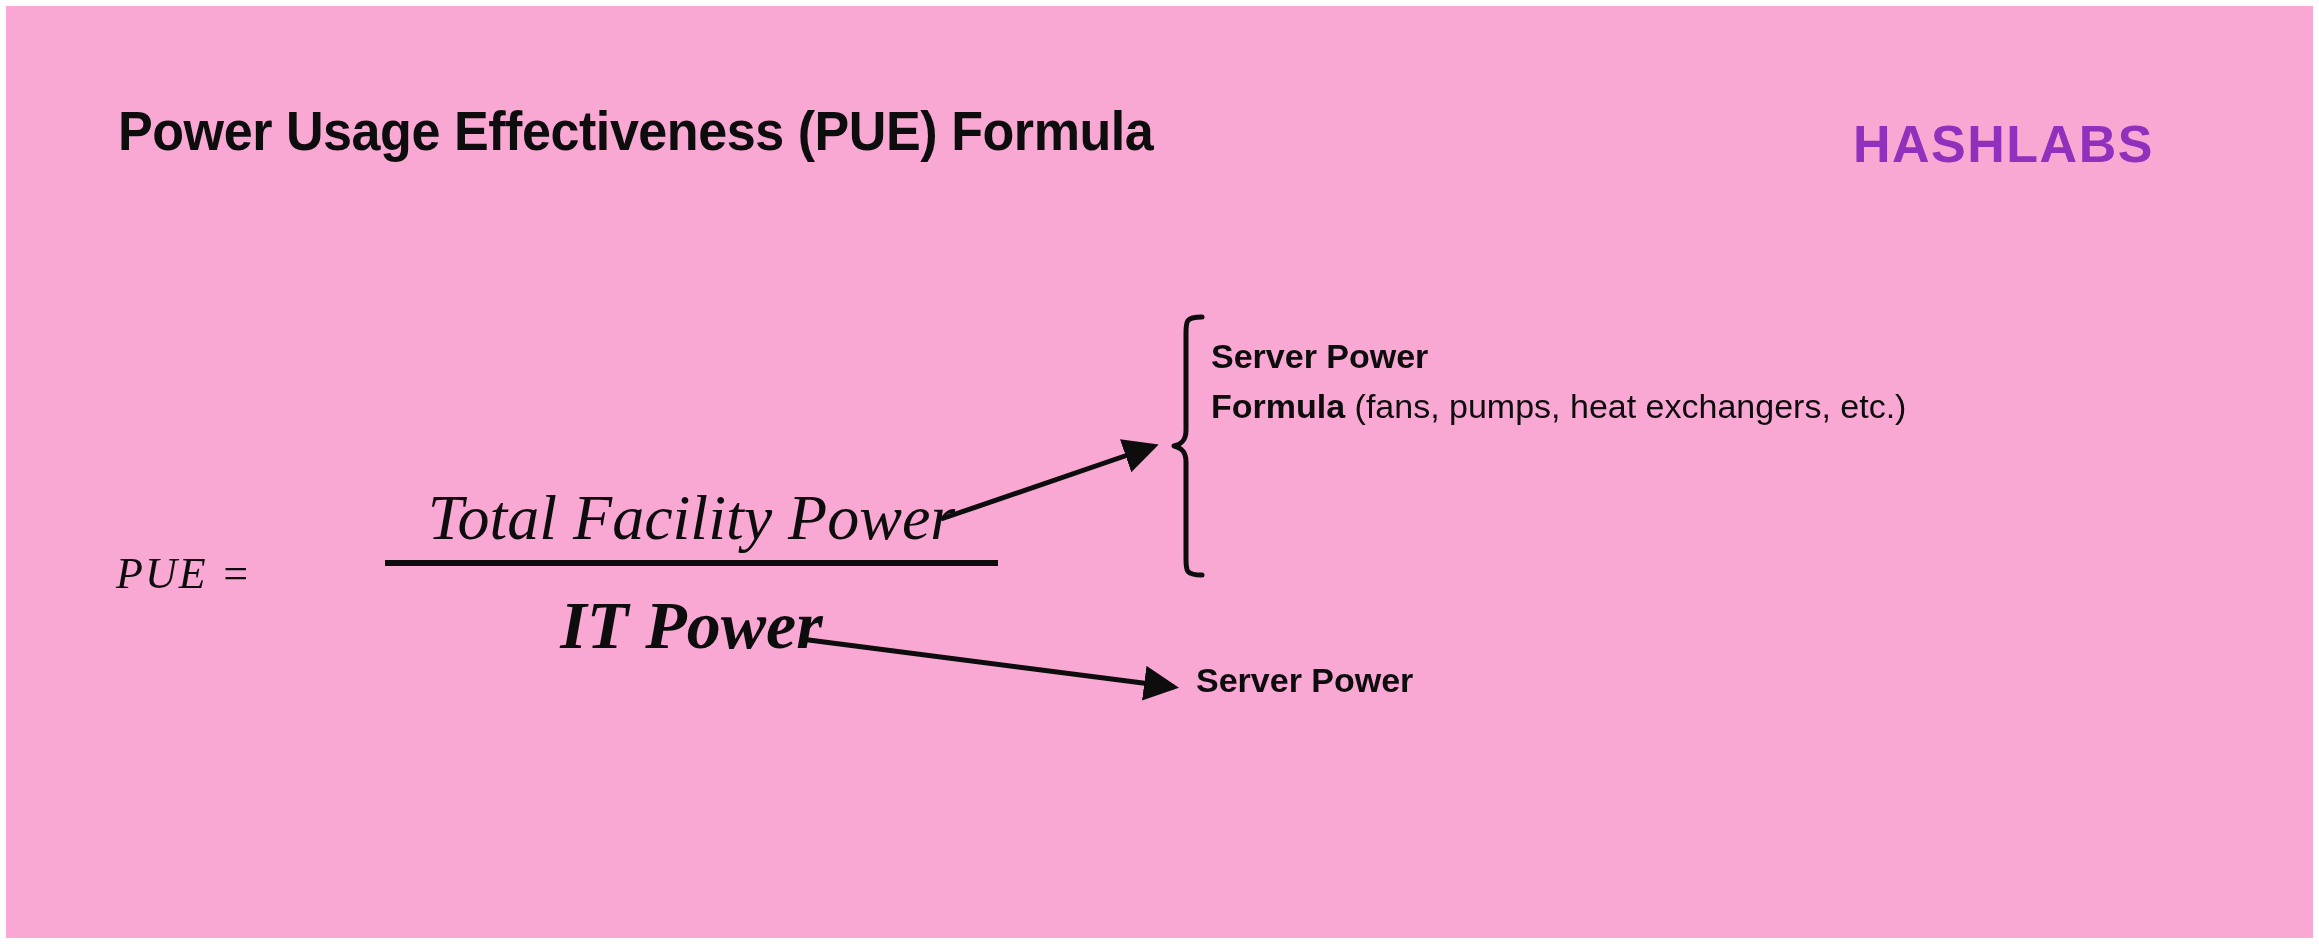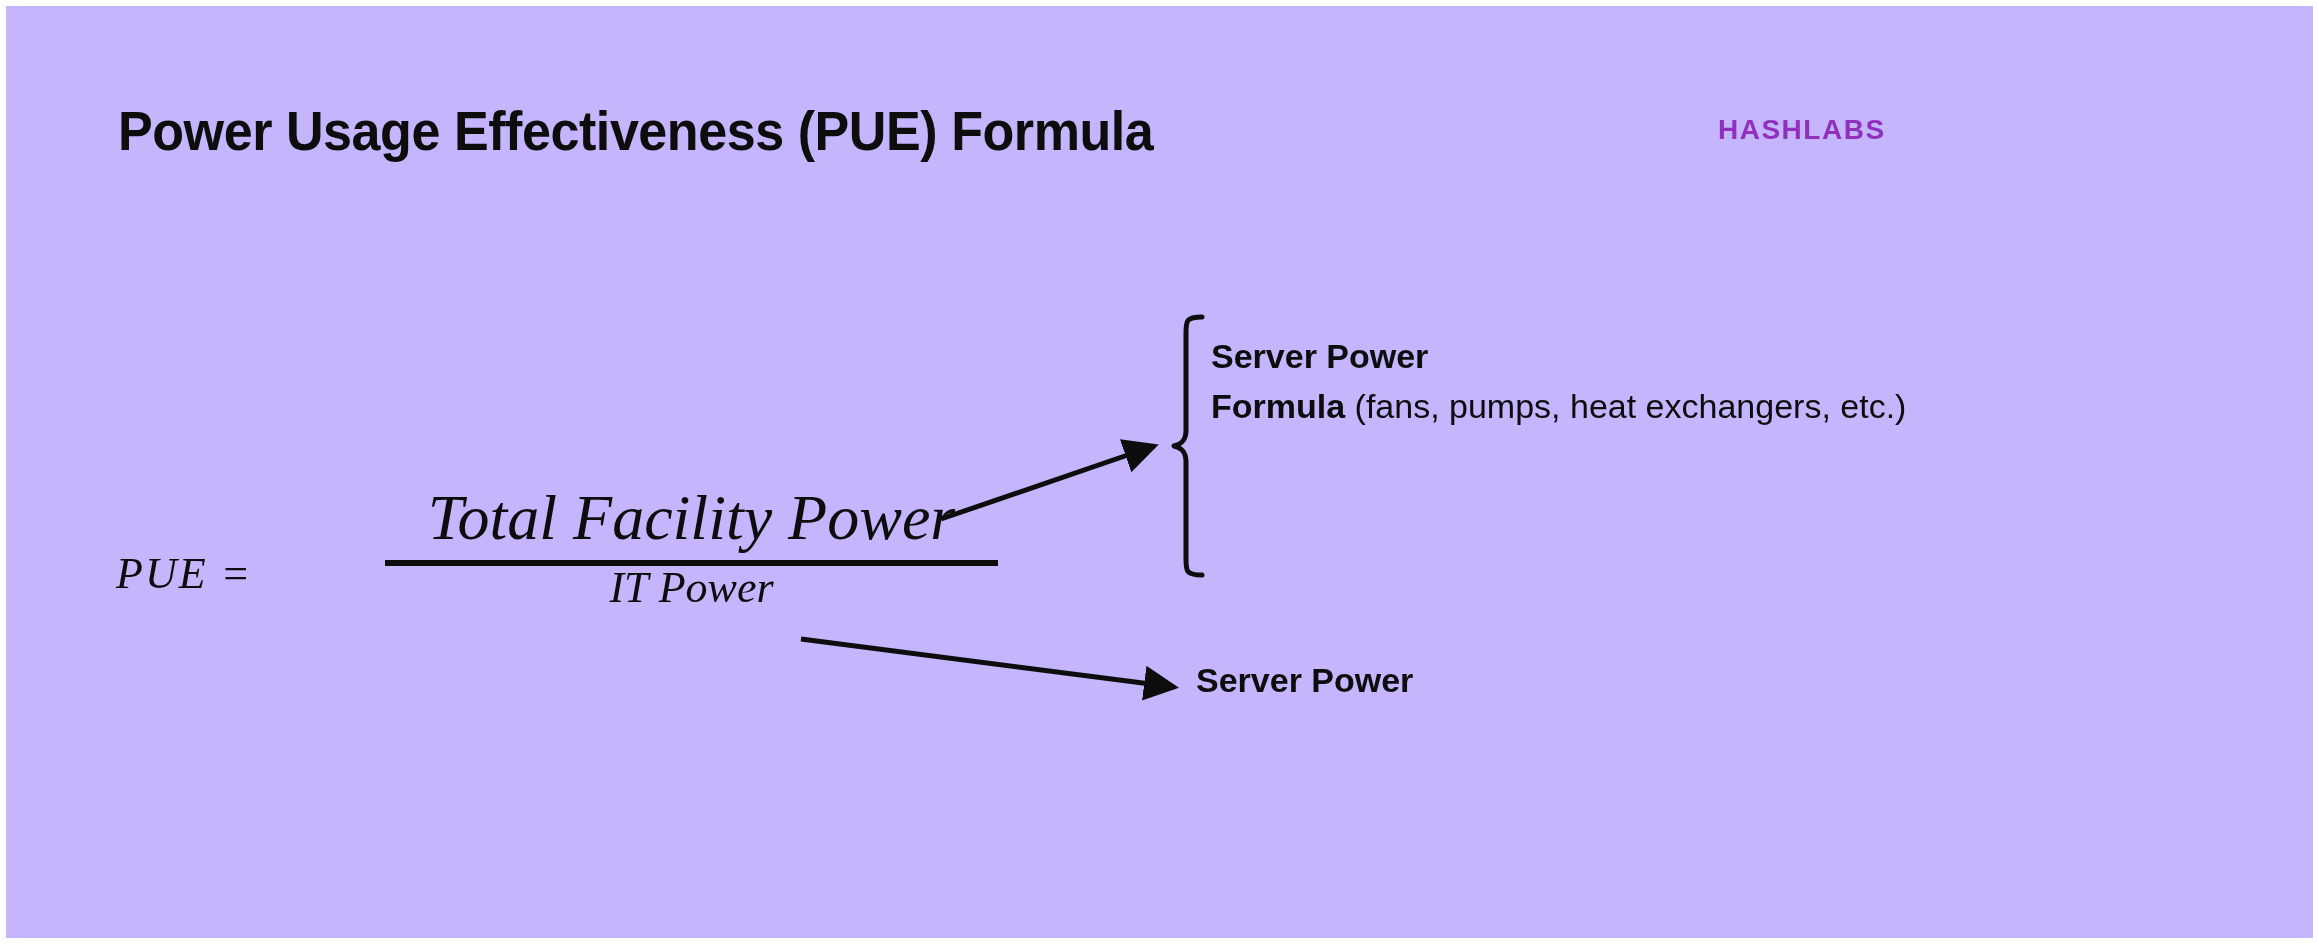--- a/index.html
+++ b/index.html
@@ -9,21 +9,21 @@
     background: #ffffff;
   }
   body {
     font-family: "Liberation Sans", sans-serif;
   }
 
   #canvas {
     position: relative;
     width: 2319px;
     height: 944px;
-    background: #c4b5fd;
+    background: #f9a8d4;
     border: 6px solid #ffffff;
     box-sizing: border-box;
     overflow: hidden;
   }
 
   
   #page-title {
     position: absolute;
     left: 112px;
     top: 92px;
@@ -32,23 +32,23 @@
     color: #0d0d0d;
     letter-spacing: -0.5px;
     white-space: nowrap;
     font-family: "Liberation Sans", sans-serif;
     transform: scaleX(0.93);
     transform-origin: left center;
   }
 
   #brand-logo {
     position: absolute;
-    left: 1712px;
+    left: 1847px;
     top: 108px;
-    font-size: 28px;
+    font-size: 52px;
     font-weight: bold;
     color: #9130bd;
     letter-spacing: 1.5px;
     white-space: nowrap;
     font-family: "Liberation Sans", sans-serif;
   }
 
   
   #formula-block {
     position: absolute;
@@ -79,24 +79,25 @@
     padding-bottom: 10px;
     white-space: nowrap;
   }
   #fraction-bar {
     height: 6px;
     background: #0d0d0d;
     width: 613px;
     margin: 0 auto;
   }
   #denominator {
-    font-size: 44px;
+    font-size: 68px;
     line-height: 1.0;
-    padding-top: 0;
+    padding-top: 25px;
     white-space: nowrap;
+    font-weight: bold;
   }
 
   
   #overlay {
     position: absolute;
     left: 0;
     top: 0;
     width: 2319px;
     height: 944px;
     pointer-events: none;

